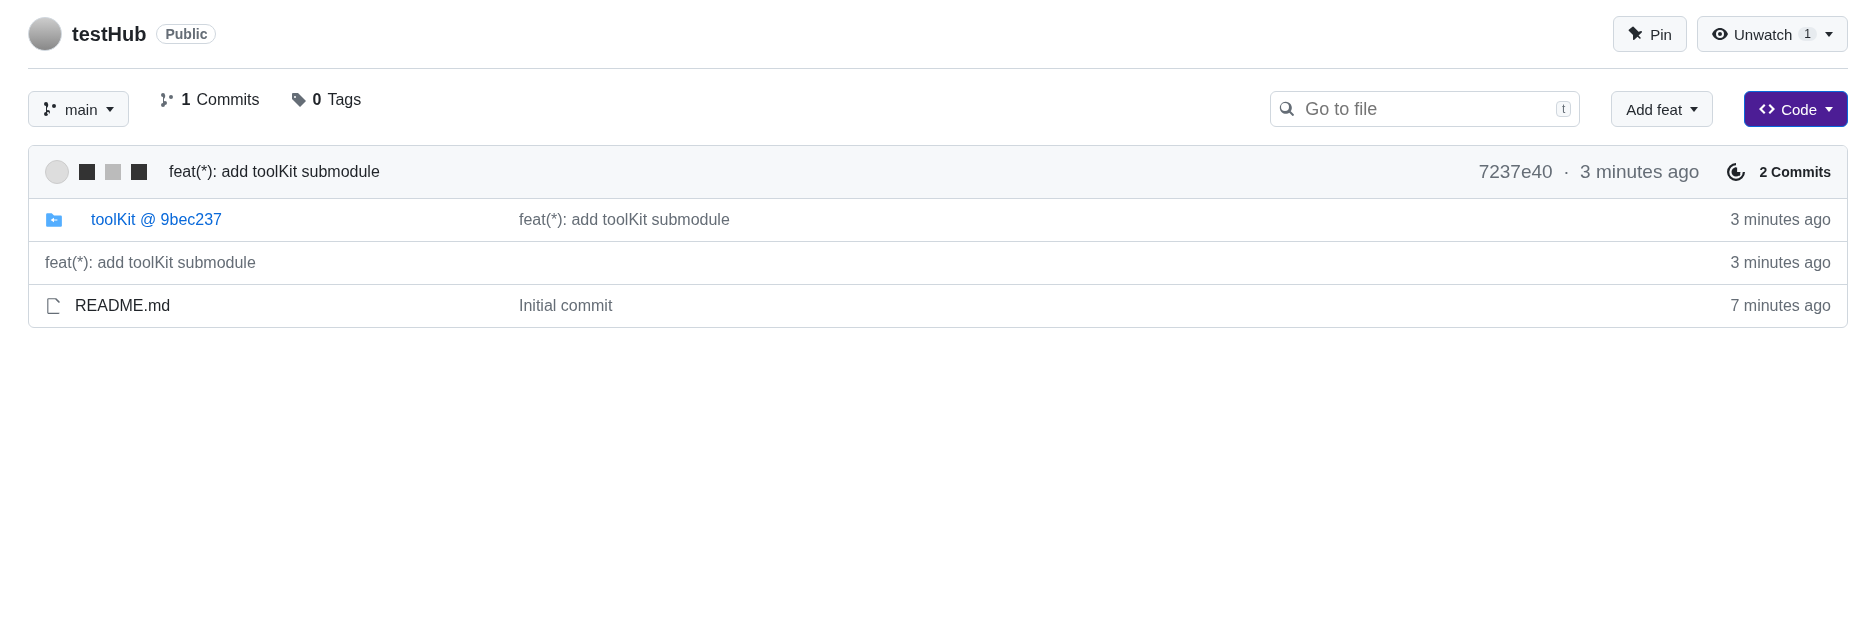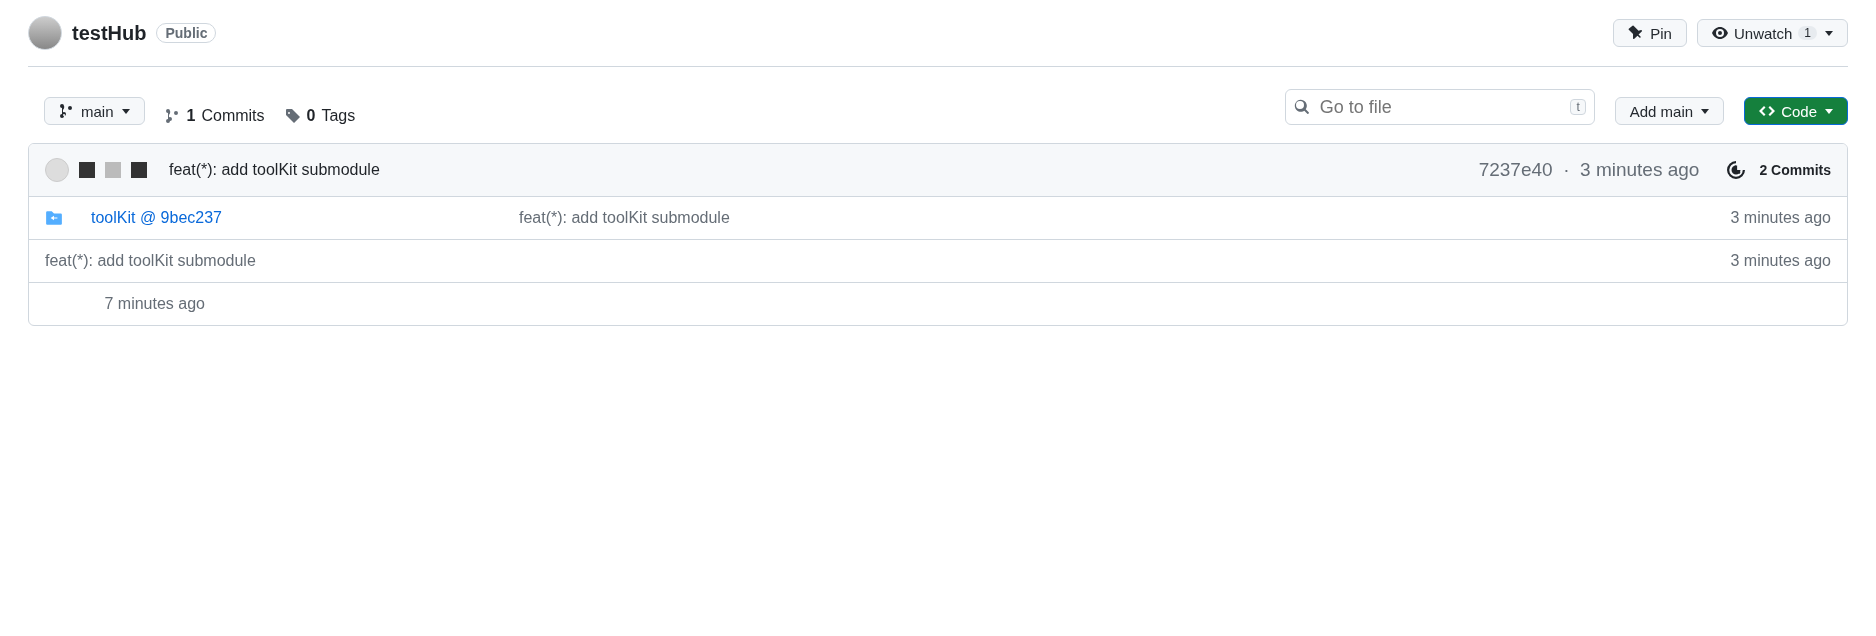--- a/index.html
+++ b/index.html
@@ -53,42 +53,41 @@
     align-items: center;
     gap: 6px;
     padding: 6px 14px;
     font-size: 15px;
     border: 1px solid #d0d7de;
     border-radius: 6px;
     background: #f6f8fa;
     color: #24292f;
     cursor: pointer;
     font-weight: 500;
-    height: 28px;
+    height: 36px;
   }
   .btn.primary {
-    background: #15803d;
+    background: #4c1d95;
     color: #fff;
     border-color: #0969da;
   }
   .count-badge {
     background: #e7ebef;
     border-radius: 2em;
     padding: 0 6px;
     font-size: 12px;
     min-width: 18px;
     text-align: center;
     color: #24292f;
   }
   .toolbar {
     display: flex;
-    align-items: flex-end;
-    gap: 20px;
+    align-items: flex-start;
+    gap: 31px;
     margin-bottom: 18px;
-    margin-left: 16px;
   }
   .link-stat {
     display: inline-flex;
     align-items: center;
     gap: 6px;
     color: #1f2328;
     font-size: 16px;
   }
   .link-stat b { font-weight: 600; }
   .search-box {
@@ -232,21 +231,21 @@
   </span>
   <span class="spacer"></span>
   <div class="search-box">
     <svg class="icon muted" viewBox="0 0 16 16">
         <path d="M11.7 10.3a6 6 0 10-1.4 1.4l3 3a1 1 0 001.4-1.4l-3-3zM6 10a4 4 0 110-8 4 4 0 010 8z"></path>
       </svg>
     <input type="text" placeholder="Go to file" style="">
     <span class="kbd">t</span>
   </div>
   <button class="btn">
-    <span>Add main</span>
+    <span>Add feat</span>
     <span class="caret"></span>
   </button>
   <button class="btn primary">
     <svg class="icon" viewBox="0 0 16 16">
         <path d="M5 3L0 8l5 5 1.5-1.5L3 8l3.5-3.5L5 3zm6 0l-1.5 1.5L13 8l-3.5 3.5L11 13l5-5-5-5z"></path>
       </svg>
     <span>Code</span>
     <span class="caret"></span>
   </button>
 </div>
@@ -284,17 +283,24 @@
           <span class="file-link submodule">toolKit @ 9bec237</span>
         </div>
         <div class="col-msg"><span>feat(*): add toolKit submodule</span></div>
         <div class="col-time"><span>3 minutes ago</span></div>
       </div>
       <div class="file-row">
         <div class="col-msg"><span>feat(*): add toolKit submodule</span></div>
         <div class="col-time"><span>3 minutes ago</span></div>
       </div>
       <div class="file-row">
+        <div class="col-name">
+          <svg class="icon18 file-icon" viewBox="0 0 16 16">
+            <path d="M3 1h7l3 3v10a1 1 0 01-1 1H3a1 1 0 01-1-1V2a1 1 0 011-1zm6 1v3h3l-3-3zM3 2v12h10V5h-4V2H3z"></path>
+          </svg>
+          <span class="file-link">README.md</span>
+        </div>
+        <div class="col-msg"><span>Initial commit</span></div>
         <div class="col-time"><span>7 minutes ago</span></div>
       </div>
     </div>
 
 </div>
 
 </body></html>

